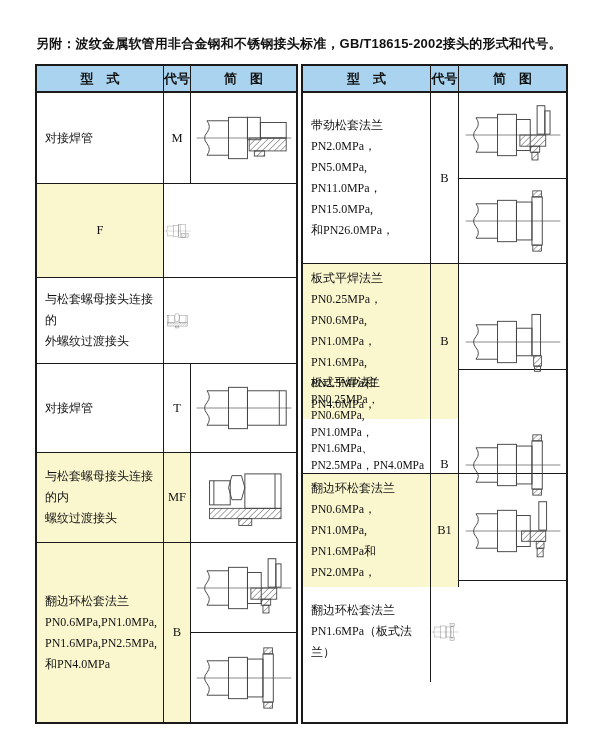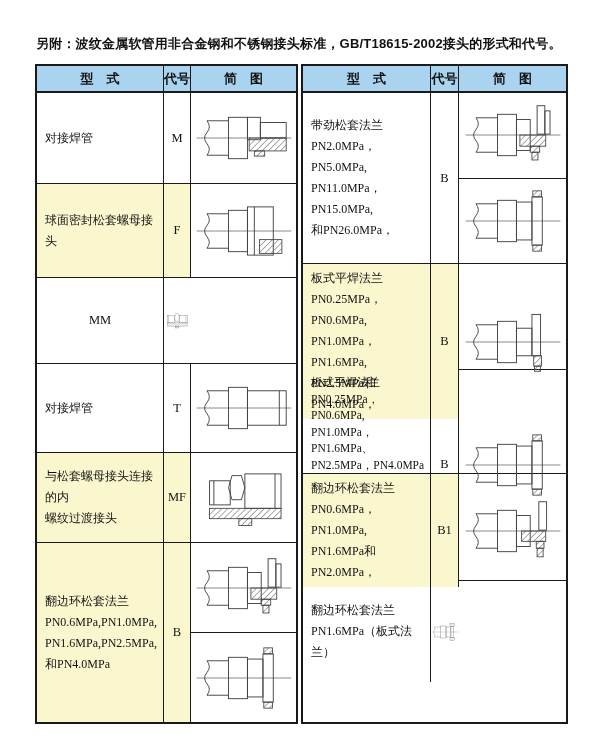--- a/index.html
+++ b/index.html
@@ -62,23 +62,20 @@
               <rect x="38" y="12" width="22" height="48" stroke="#444" fill="none" stroke-width="1.1"></rect>
               <rect x="60" y="12" width="15" height="26" stroke="#444" fill="none" stroke-width="1.1"></rect>
               <rect x="75" y="18" width="30" height="18" stroke="#444" fill="none" stroke-width="1.1"></rect>
               <rect x="62" y="36" width="43" height="15" fill="url(#hpat1)" stroke="#444" stroke-width="1"></rect>
               <rect x="68" y="51" width="12" height="6" fill="url(#hpat1)" stroke="#444" stroke-width="1"></rect>
             </svg></div>
         </div>
     </div>
 
     <div class="row" style="height:94px">
-      <div class="c t hl">
-          <span>球面密封松套螺母接头</span>
-        </div>
       <div class="c k hl">
           <span>F</span>
         </div>
       <div class="c d">
           <div class="dg"><svg viewBox="0 0 112 72" width="100%" height="100%" preserveAspectRatio="xMidYMid meet">
               <defs>
                 <pattern id="hpat2" width="5" height="5" patternUnits="userSpaceOnUse" patternTransform="rotate(45)">
                   <line x1="0" y1="0" x2="0" y2="5" stroke="#666" stroke-width="1.3"></line>
                 </pattern>
               </defs>
@@ -86,22 +83,23 @@
               <path d="M38 16 H13 Q18.5 23 13 29.7 Q7.5 36 13 42.6 Q18.5 49 13 56 H38" stroke="#444" fill="none" stroke-width="1.1"></path>
               <rect x="38" y="12" width="22" height="48" stroke="#444" fill="none" stroke-width="1.1"></rect>
               <rect x="60" y="8" width="30" height="56" stroke="#444" fill="none" stroke-width="1.1"></rect>
               <line x1="68" y1="8" x2="68" y2="64" stroke="#444" fill="none" stroke-width="1.1"></line>
               <rect x="74" y="46" width="26" height="16" fill="url(#hpat2)" stroke="#444" stroke-width="1"></rect>
             </svg></div>
         </div>
     </div>
 
     <div class="row" style="height:86px">
-      <div class="c k">
-          <span>MM</span>
+      <div class="c t">
+          <span>与松套螺母接头连接的
+外螺纹过渡接头</span>
         </div>
       <div class="c d">
           <div class="dg"><svg viewBox="0 0 112 72" width="100%" height="100%" preserveAspectRatio="xMidYMid meet">
               <defs>
                 <pattern id="hpat3" width="5" height="5" patternUnits="userSpaceOnUse" patternTransform="rotate(45)">
                   <line x1="0" y1="0" x2="0" y2="5" stroke="#666" stroke-width="1.3"></line>
                 </pattern>
               </defs>
               <rect x="14" y="12" width="30" height="32" stroke="#444" fill="none" stroke-width="1.1"></rect>
               <line x1="19" y1="12" x2="19" y2="44" stroke="#444" fill="none" stroke-width="1.1"></line>

